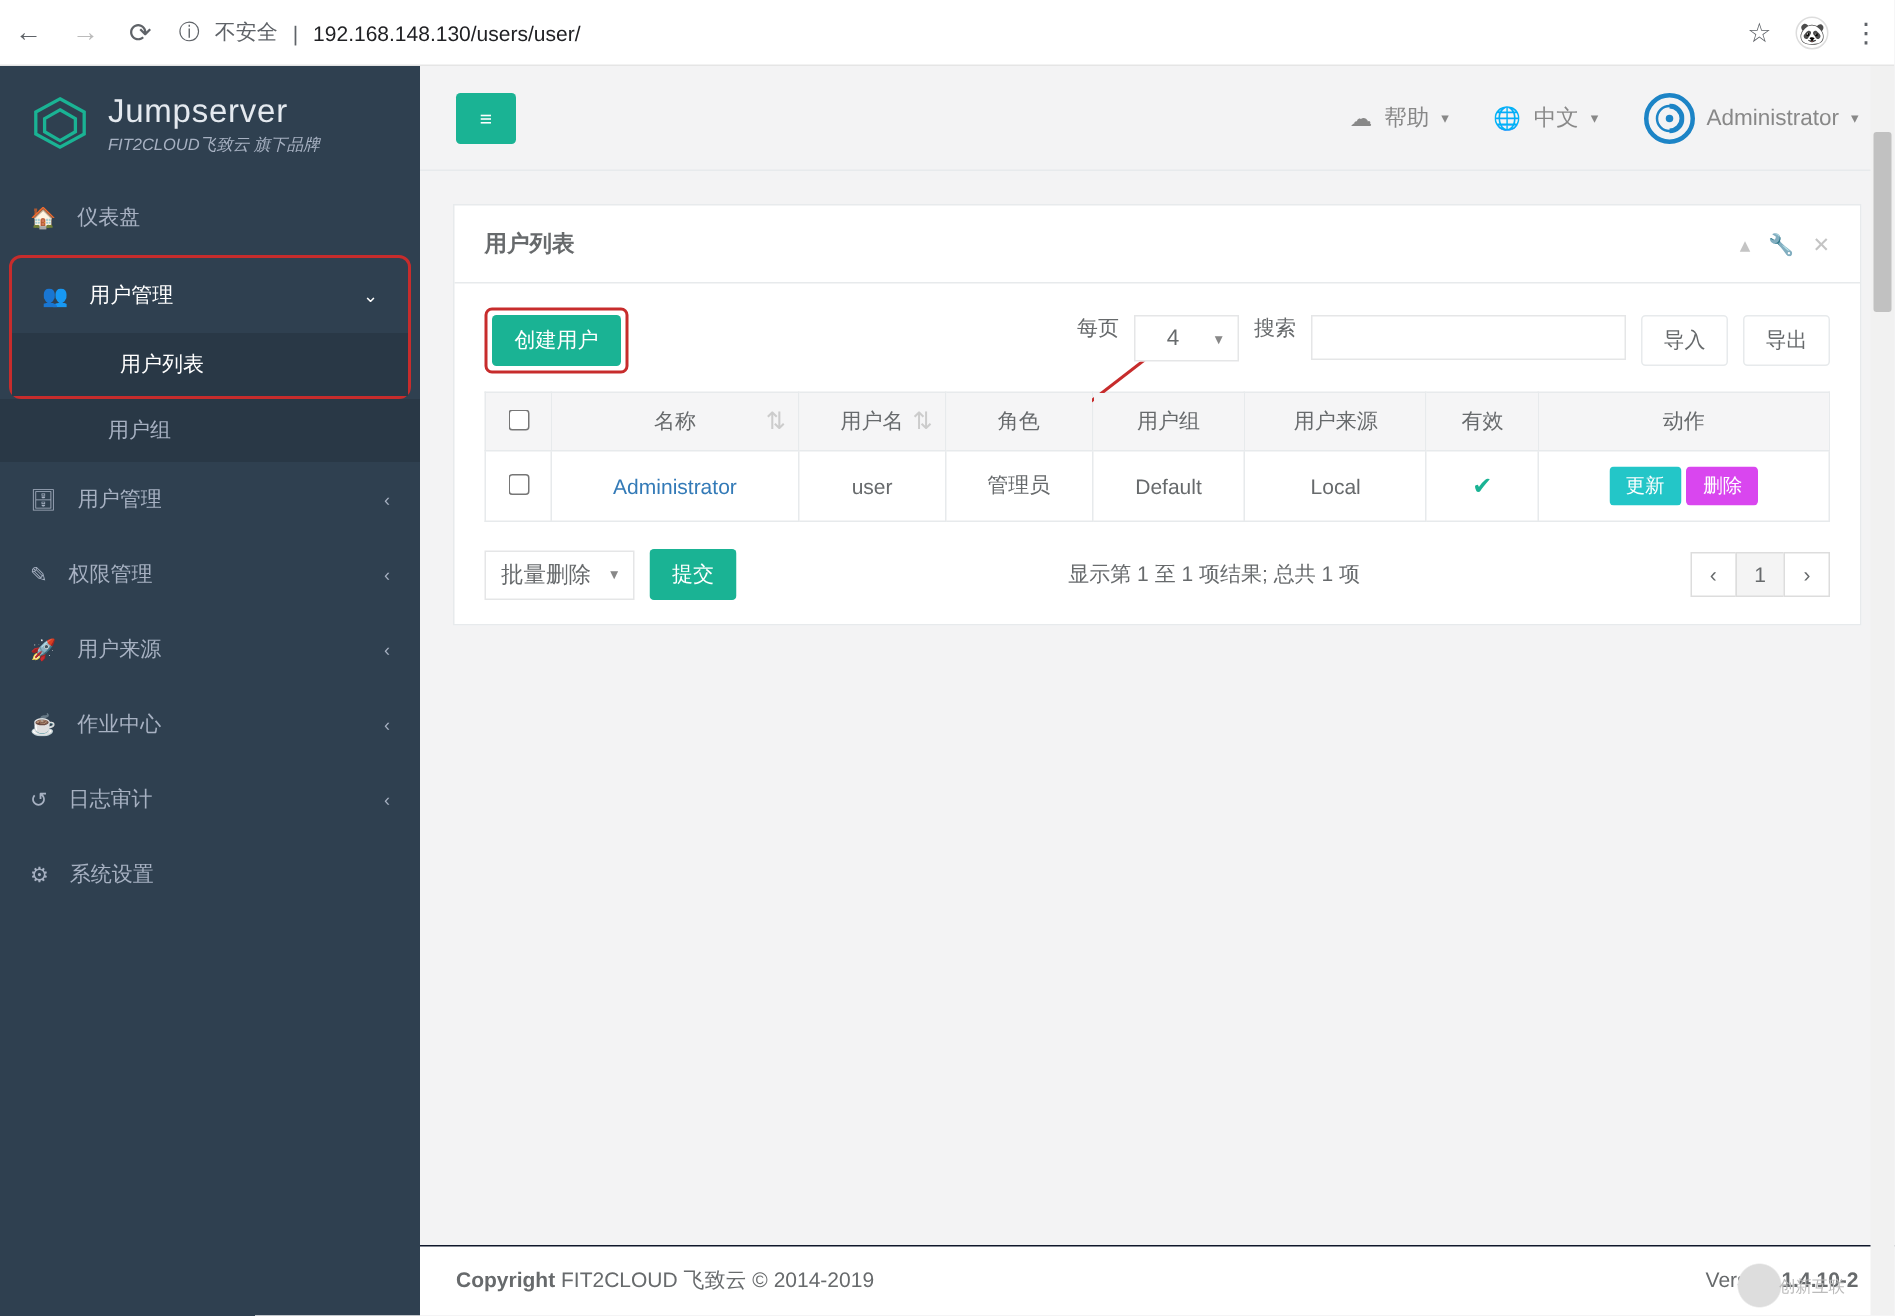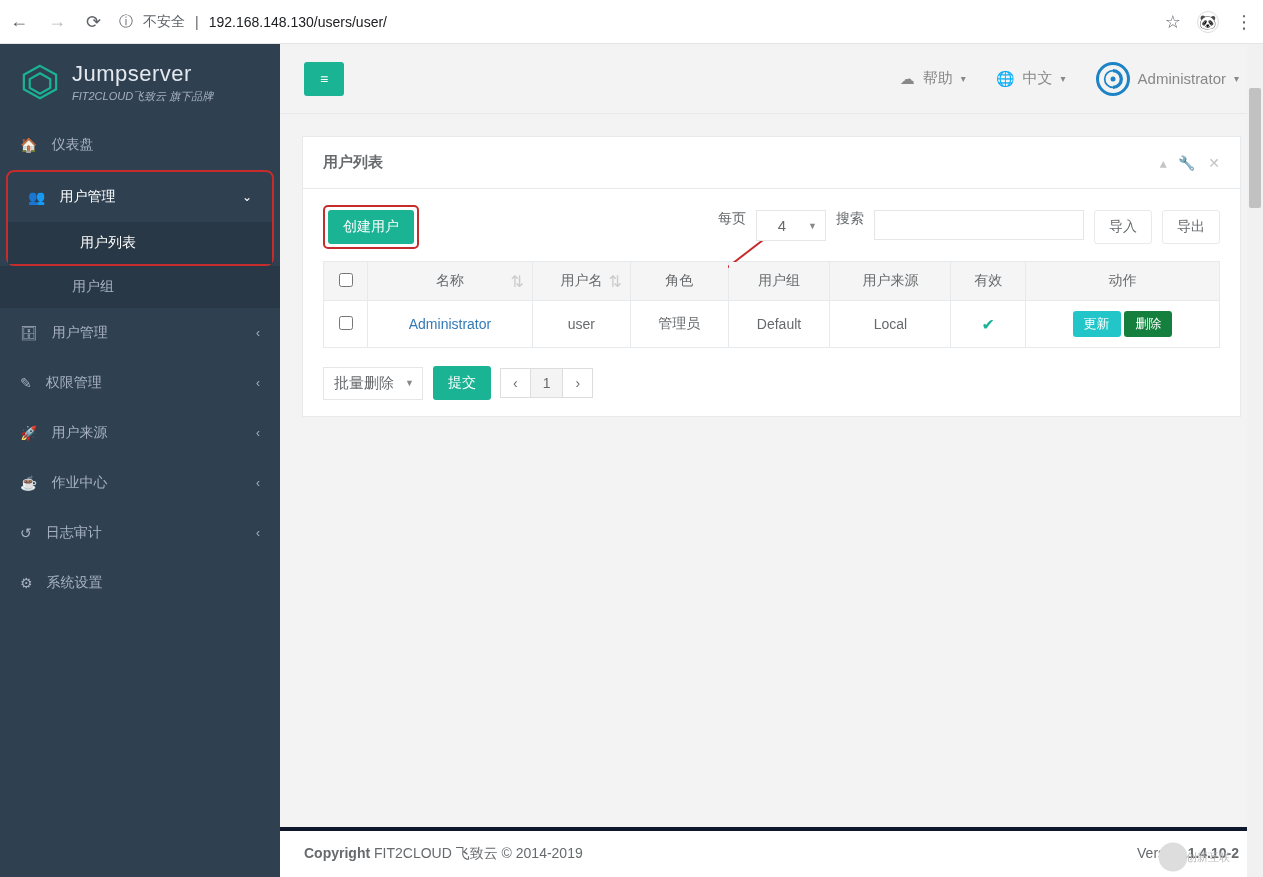--- a/index.html
+++ b/index.html
@@ -48,21 +48,21 @@
 .panel-title { color: #676a6c; font-weight: 600; font-size: 15px; }
 .panel-tools { margin-left: auto; display: flex; gap: 12px; color: #c4c4c4; font-size: 14px; }
 .panel-tools span { cursor: pointer; }
 
 .panel-body { padding: 16px 20px; }
 .toolbar-row { display: flex; align-items: center; gap: 26px; margin-bottom: 12px; }
 .btn { padding: 7px 14px; border-radius: 3px; cursor: pointer; border: 1px solid transparent; font-size: 14px; display: inline-block; }
 .btn-primary { background: #1ab394; color: #fff; }
 .btn-default { background: #fff; border: 1px solid #e7eaec; color: #676a6c; }
 .btn-info { background: #23c6c8; color: #fff; }
-.btn-danger { background: #15803d; color: #fff; }
+.btn-danger { background: #d946ef; color: #fff; }
 .btn-sm { padding: 3px 10px; font-size: 13px; }
 .create-highlight { border: 2px solid #c72c2c; border-radius: 5px; padding: 3px; display: inline-block; }
 
 .filter-area { margin-left: auto; display: flex; align-items: flex-start; gap: 10px; }
 .filter-area label { font-size: 14px; }
 .select-box { border: 1px solid #e5e6e7; padding: 6px 28px 6px 10px; background: #fff; position: relative; font-size: 15px; min-width: 70px; text-align: center; }
 .select-box::after { content: "▼"; position: absolute; right: 8px; top: 50%; transform: translateY(-50%); font-size: 9px; color: #888; }
 .search-input { border: 1px solid #e5e6e7; padding: 6px 10px; width: 210px; font-size: 14px; }
 
 table { width: 100%; border-collapse: collapse; margin-top: 6px; }
@@ -73,21 +73,21 @@
 .check-col { width: 44px; }
 input[type=checkbox] { width: 14px; height: 14px; }
 .check-icon { color: #1ab394; font-size: 16px; }
 
 .table-footer { display: flex; align-items: center; margin-top: 18px; gap: 10px; }
 .info-text { flex: 1; text-align: center; color: #676a6c; font-size: 14px; }
 .pagination { display: flex; }
 .page-btn { border: 1px solid #ddd; padding: 6px 12px; background: #fff; margin-left: -1px; color: #676a6c; cursor: pointer; }
 .page-btn.active { background: #f4f4f4; }
 
-.footer { padding: 14px 24px; background: #fff; border-top: 4px solid #0f172a; display: flex; color: #676a6c; font-size: 14px; }
+.footer { padding: 14px 24px; background: #fff; border-top: 1px solid #0f172a; display: flex; color: #676a6c; font-size: 14px; }
 .footer .right { margin-left: auto; }
 
 .arrow-svg { position: absolute; left: 414px; top: 92px; pointer-events: none; }
 
 .watermark { position: absolute; right: 0; bottom: 0; width: 110px; height: 40px; display: flex; align-items: center; justify-content: center; color: #bbb; font-size: 11px; background: radial-gradient(circle at 20px 20px, #ddd 14px, transparent 15px); }
 .scrollbar-track { position: absolute; right: 0; top: 0; width: 16px; height: 100%; background: #f1f1f1; }
 .scrollbar-thumb { position: absolute; right: 2px; top: 44px; width: 12px; height: 120px; background: #c1c1c1; border-radius: 2px; }
 </style>
 </head>
 <body>
@@ -270,20 +270,21 @@
                   <span class="btn btn-info btn-sm">更新</span>
                   <span class="btn btn-danger btn-sm">删除</span>
                 </td>
               </tr>
             </tbody>
           </table>
 
           <div class="table-footer">
             <div class="select-box" style="min-width:100px;text-align:left">批量删除</div>
             <span class="btn btn-primary">提交</span>
+            <div class="info-text">显示第 1 至 1 项结果; 总共 1 项</div>
             <div class="pagination">
               <span class="page-btn">‹</span>
               <span class="page-btn active">1</span>
               <span class="page-btn">›</span>
             </div>
           </div>
         </div>
       </div>
     </div>
 

